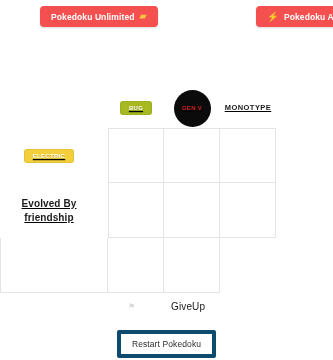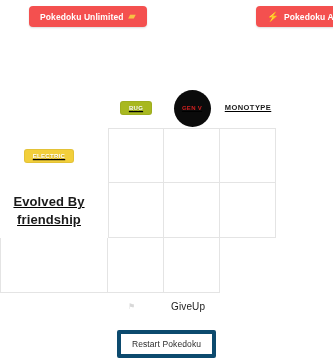--- a/index.html
+++ b/index.html
@@ -45,21 +45,21 @@
     font-family: "Liberation Sans", sans-serif;
     font-size: 8.5px;
     font-weight: bold;
     letter-spacing: 0.1px;
     white-space: nowrap;
     cursor: pointer;
     padding: 0 11px;
     box-shadow: 0 1px 2px rgba(0,0,0,0.14);
   }
 
-  .nav-btn.left  { left: 29px; }
+  .nav-btn.left  { left: 40px; }
   .nav-btn.right { left: 256px; padding-right: 4px; }
 
   .btn-emoji {
     font-size: 9px;
     line-height: 1;
   }
   .btn-emoji.folder { color: #f7c244; }
   .btn-emoji.bolt   { color: #ffd84d; font-size: 9.5px; }
 
   
@@ -125,21 +125,21 @@
   .text-head {
     color: #1b1b1b;
     font-size: 7.5px;
     font-weight: bold;
     letter-spacing: 0.45px;
     text-align: center;
     line-height: 1.35;
   }
   .text-head.mixedcase {
     letter-spacing: 0.1px;
-    font-size: 13px;
+    font-size: 10px;
   }
 
   
   .cell {
     background: #ffffff;
     border-right: 1px solid #e4e4e4;
     border-bottom: 1px solid #e4e4e4;
     cursor: pointer;
   }
   .cell.c0 { border-left: 1px solid #e4e4e4; }

